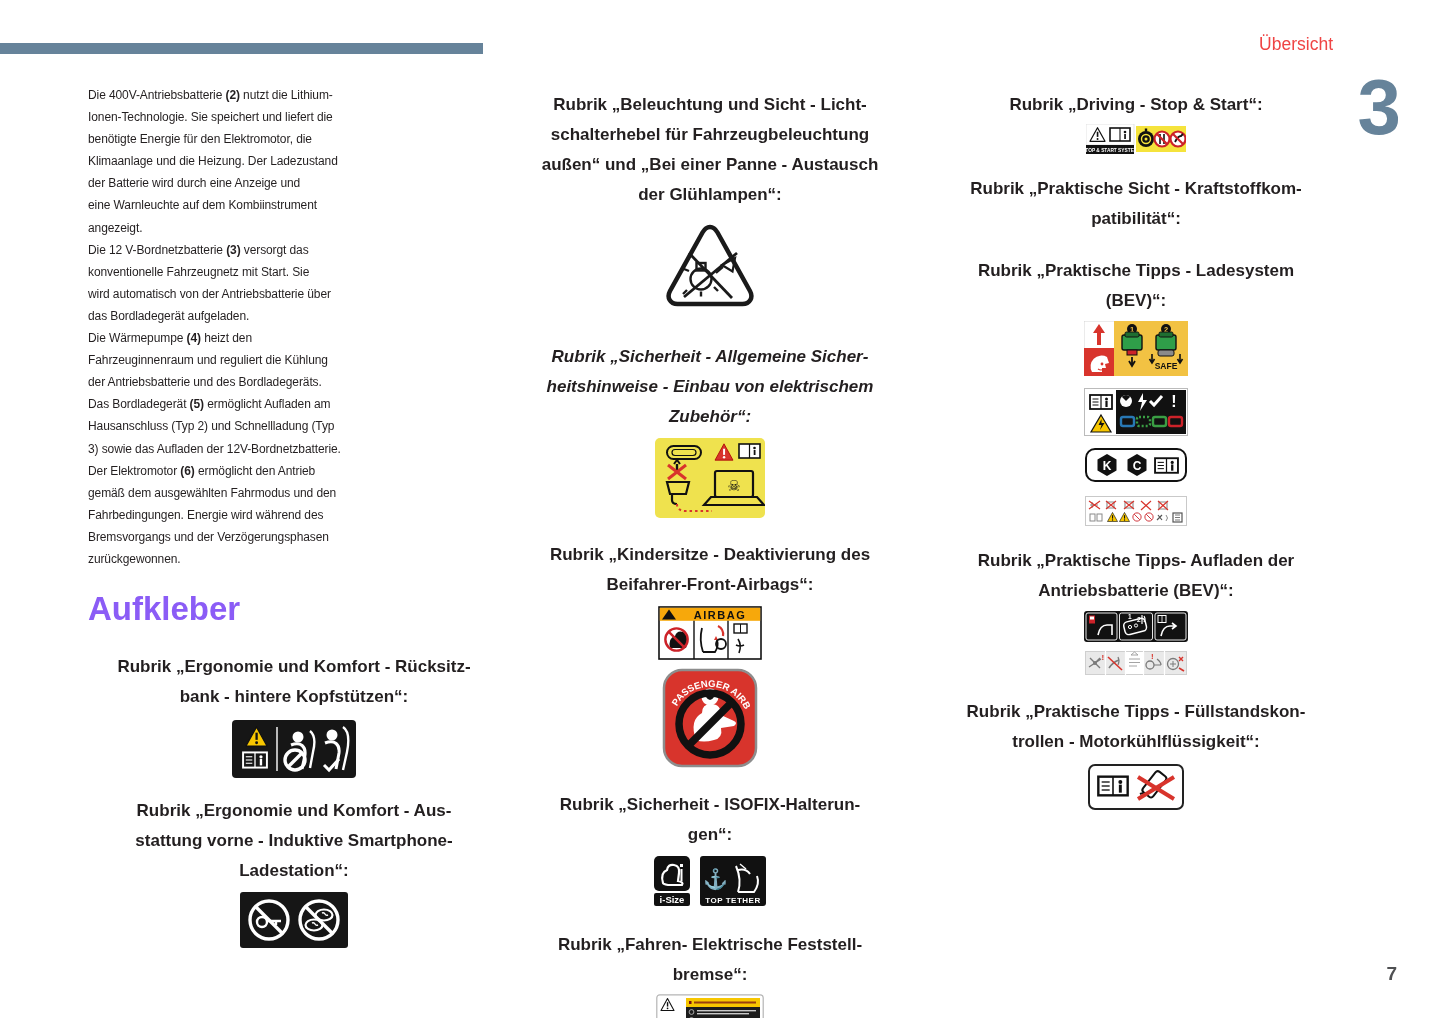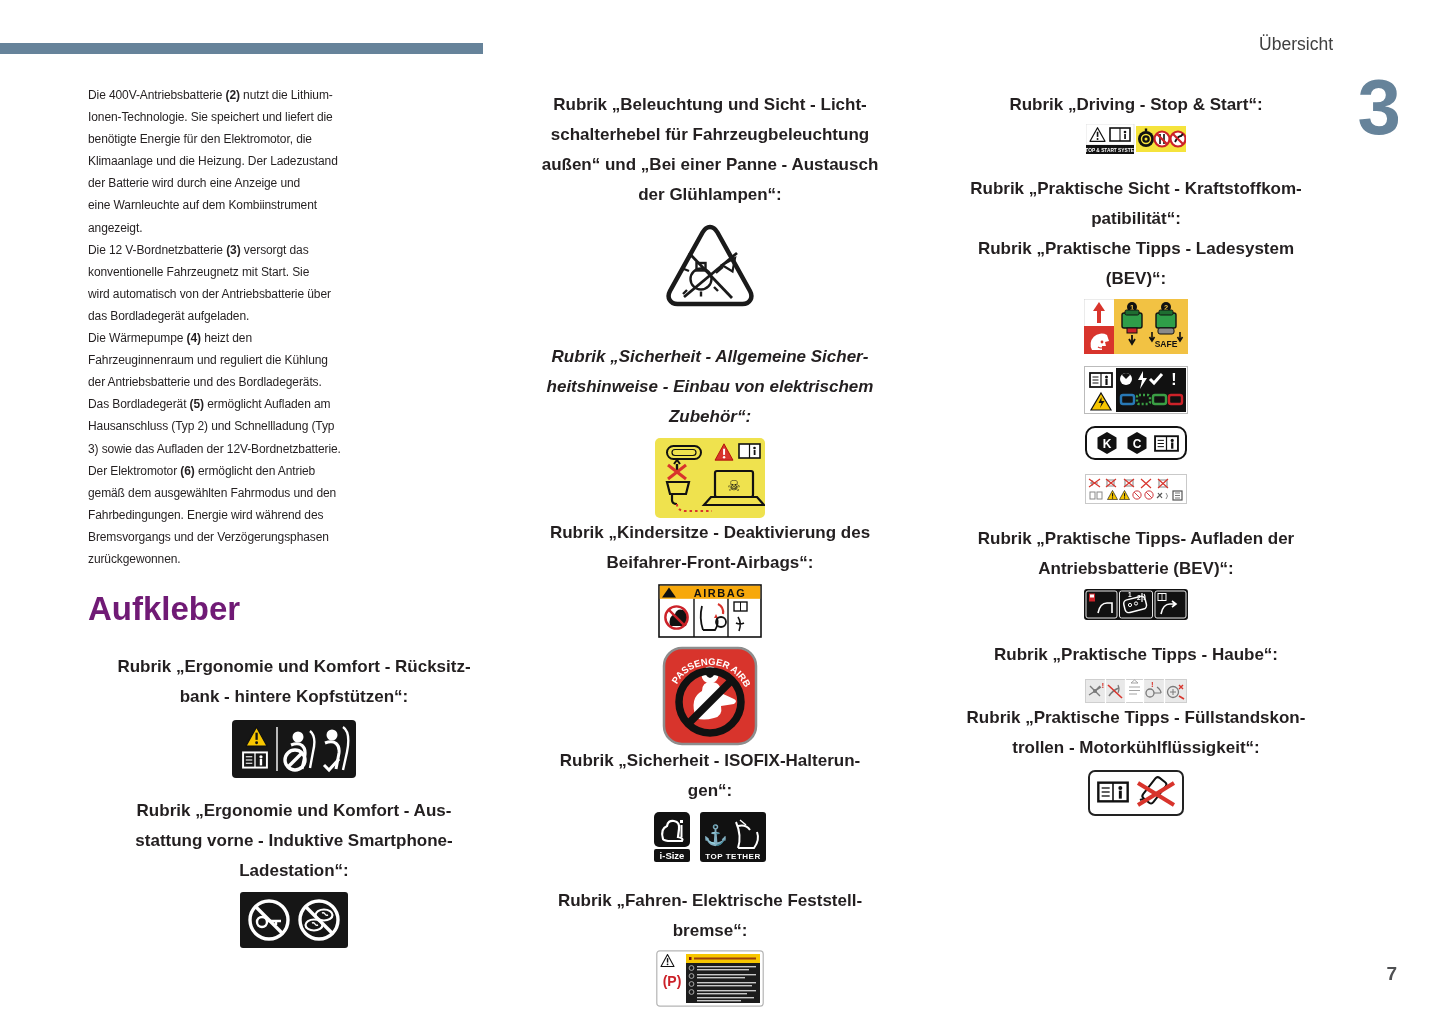--- a/index.html
+++ b/index.html
@@ -1,33 +1,33 @@
 <!DOCTYPE html>
 <html><head>
 <meta charset="utf-8">
 <style>
   html,body{margin:0;padding:0;background:#ffffff;}
   .page{position:relative;width:1445px;height:1018px;background:#fff;overflow:hidden;
         font-family:"Liberation Sans",sans-serif;color:#231f20;}
   .topbar{position:absolute;left:0;top:43px;width:483px;height:11px;background:#66839a;}
-  .header-title{position:absolute;top:34px;right:112px;font-size:17.5px;color:#404040;}
+  .header-title{position:absolute;top:34px;right:112px;font-size:17.5px;color:#ef4444;}
   .chapter-num{position:absolute;top:68px;right:44px;font-size:78px;line-height:1;font-weight:700;color:#66839a;}
   .page-num{position:absolute;top:963px;right:48px;font-size:19px;font-weight:700;color:#4f5052;}
 
   .col{position:absolute;}
   .col-left{left:88px;top:84px;width:412px;}
   .col-mid{left:520px;top:90px;width:380px;text-align:center;}
   .col-right{left:944px;top:90px;width:384px;text-align:center;}
 
   .intro{font-size:12px;line-height:22.1px;white-space:pre-line;letter-spacing:-0.1px;}
   .b{font-weight:700;}
-  .section-title{margin:20px 0 0 0;font-size:33px;font-weight:700;color:#701a75;}
+  .section-title{margin:20px 0 0 0;font-size:33px;font-weight:700;color:#8b5cf6;}
 
   .rubric{font-weight:700;font-size:17px;line-height:30px;white-space:pre-line;text-align:center;}
-  .mt18{margin-top:18px;}.mt20{margin-top:20px;}.mt22{}
+  .mt18{margin-top:18px;}.mt20{margin-top:20px;}.mt22{margin-top:22px;}
   .mt24{margin-top:24px;}.mt26{margin-top:26px;font-style:italic;}
   .stick{margin-top:8px;text-align:center;}
   .stick svg{vertical-align:top;}
   .row{display:flex;justify-content:center;align-items:flex-start;gap:10px;}
   .ecircle{display:inline-flex;align-items:center;justify-content:center;width:42px;height:42px;
            border:2.5px solid #231f20;border-radius:50%;font-weight:700;font-size:15px;color:#231f20;
            background:#fff;margin:0 6px;}
   svg text{font-family:"Liberation Sans",sans-serif;}
 </style>
 </head>
@@ -460,21 +460,20 @@
         <text x="44" y="7.5" font-size="6.5" fill="#fff" font-weight="bold">1</text>
         <text x="53" y="11" font-size="6.5" fill="#fff" font-weight="bold">2</text>
         <g>
           <rect x="74" y="4.5" width="8" height="7" fill="none" stroke="#fff" stroke-width="1"></rect>
           <line x1="78" y1="4.5" x2="78" y2="11.5" stroke="#fff" stroke-width="0.8"></line>
           <path d="M77 25 q2 -10 9 -10 h6 m-4 -3 l4 3 l-4 3" fill="none" stroke="#fff" stroke-width="1.6"></path>
         </g>
       </svg>
     </div>
 
-    <div class="rubric mt20">Rubrik „Praktische Tipps - Haube“:</div>
     <div class="stick" style="margin-top:9px">
       <svg width="102" height="24" viewBox="0 0 102 24">
         <rect x="0.5" y="0.5" width="101" height="23" fill="#e9e9e9" stroke="#cfcfcf" stroke-width="1"></rect>
         <g stroke="#fff" stroke-width="1.2">
           <line x1="20.5" y1="0" x2="20.5" y2="24"></line>
             <line x1="40.5" y1="0" x2="40.5" y2="24"></line>
           <line x1="58.5" y1="0" x2="58.5" y2="24"></line>
             <line x1="79.5" y1="0" x2="79.5" y2="24"></line>
         </g>
         <rect x="41" y="1" width="17" height="22" fill="#fff"></rect>

